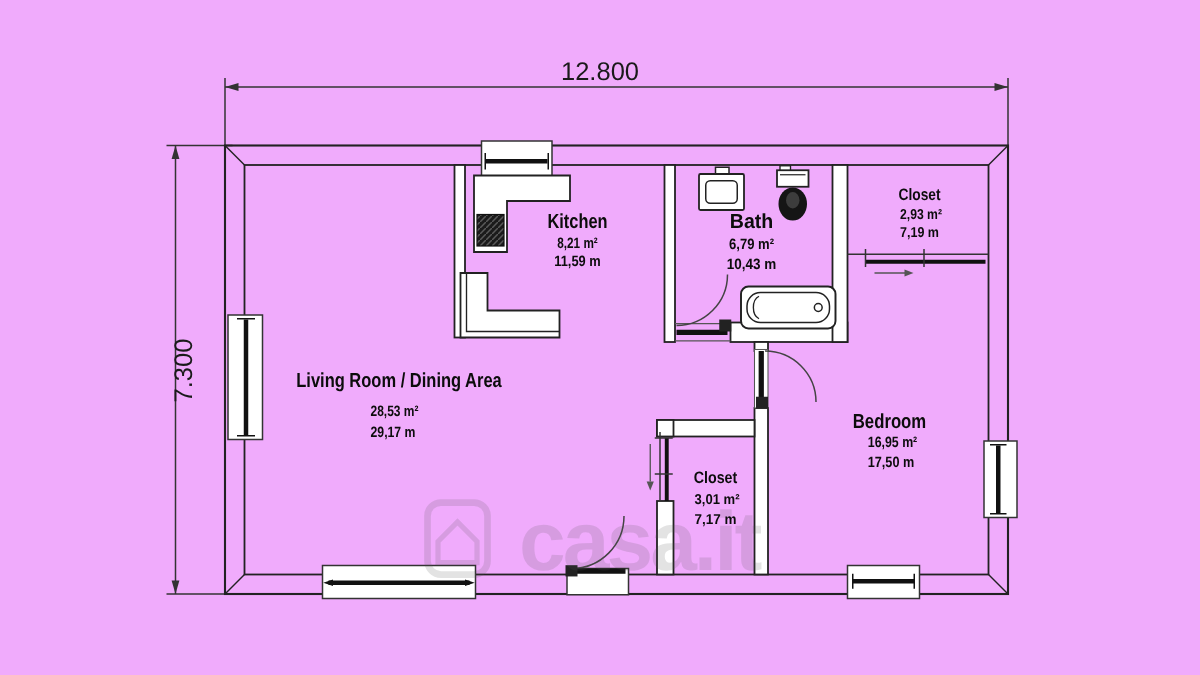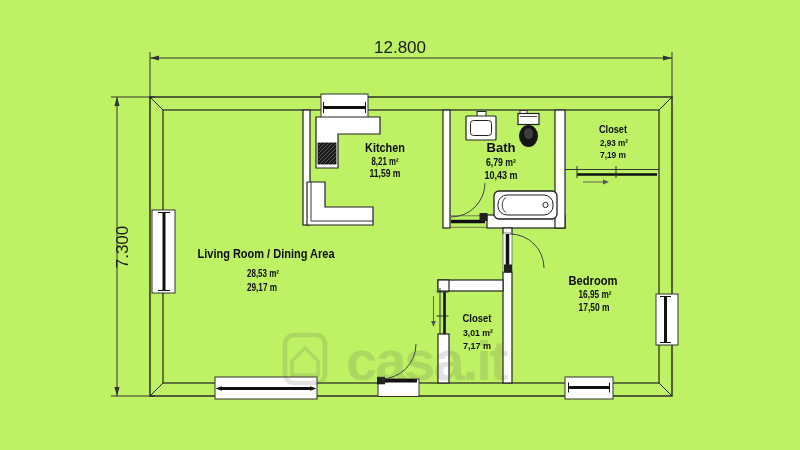--- a/index.html
+++ b/index.html
@@ -1,17 +1,17 @@
 <!DOCTYPE html>
 <html><head>
 <meta charset="utf-8">
 <style>
   html,body{margin:0;padding:0;background:#ffffff;}
   body{width:800px;height:450px;overflow:hidden;}
-  .plan-wrap{width:800px;height:450px;position:relative;background:#bef264;}
+  .plan-wrap{width:800px;height:450px;position:relative;background:#f0abfc;}
   svg{display:block;}
   text{font-family:"Liberation Sans","DejaVu Sans",sans-serif;fill:#0c0c0c;}
   .room-name{font-weight:bold;}
   .room-val{font-weight:bold;}
   .dim-label{font-weight:normal;fill:#1a1a1a;}
   .wm{opacity:0.16;}
   .wm text{font-weight:bold;fill:#555;letter-spacing:-2px;}
 </style>
 </head>
 <body>

